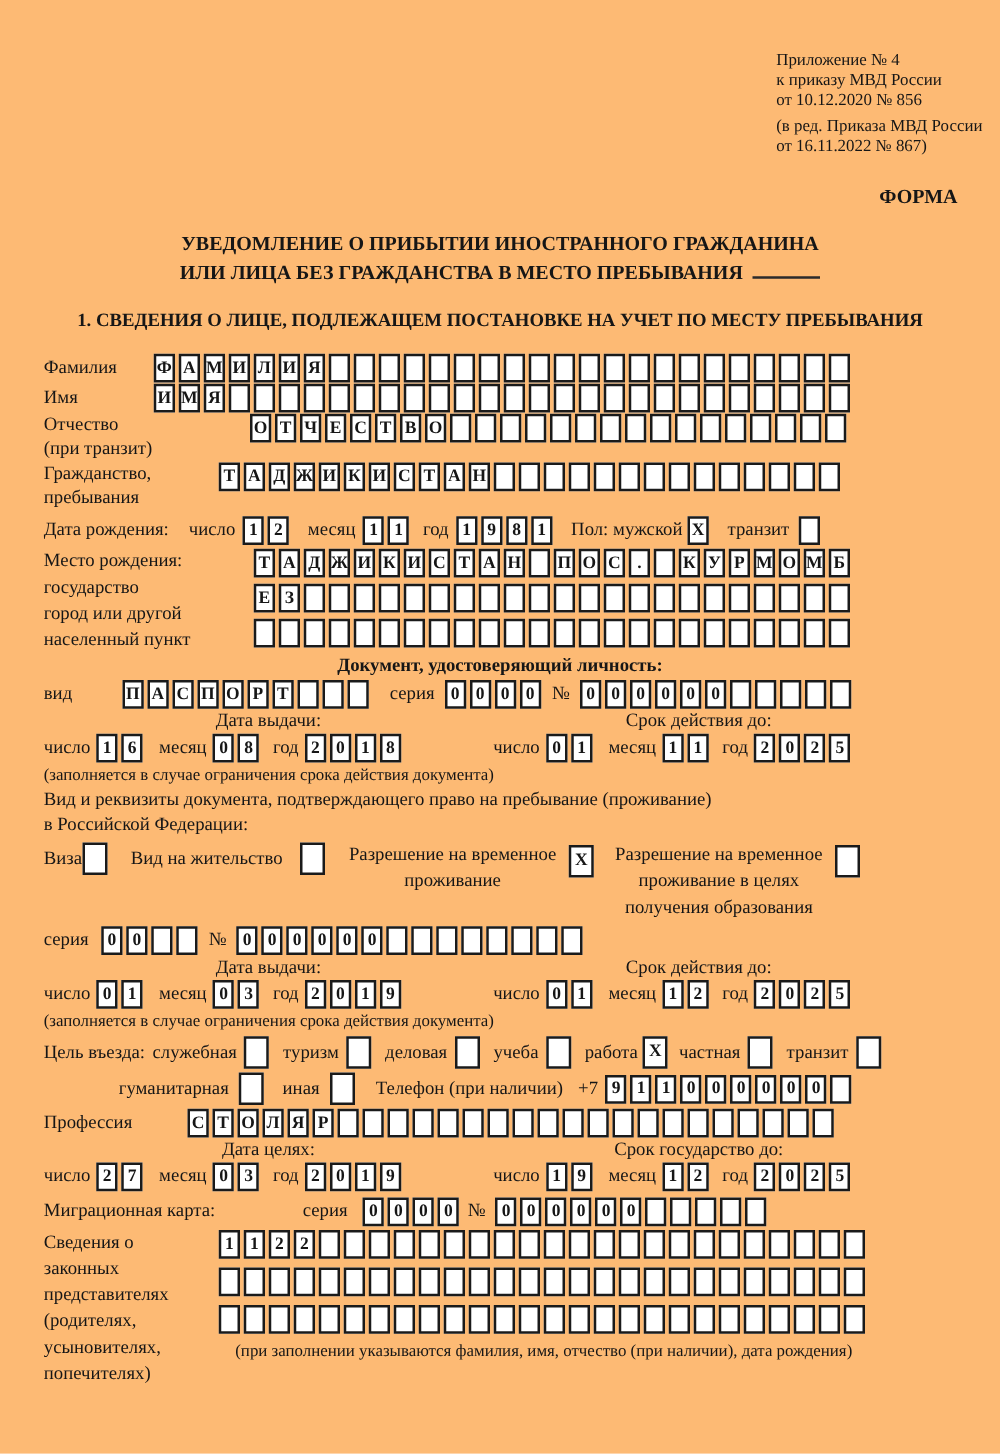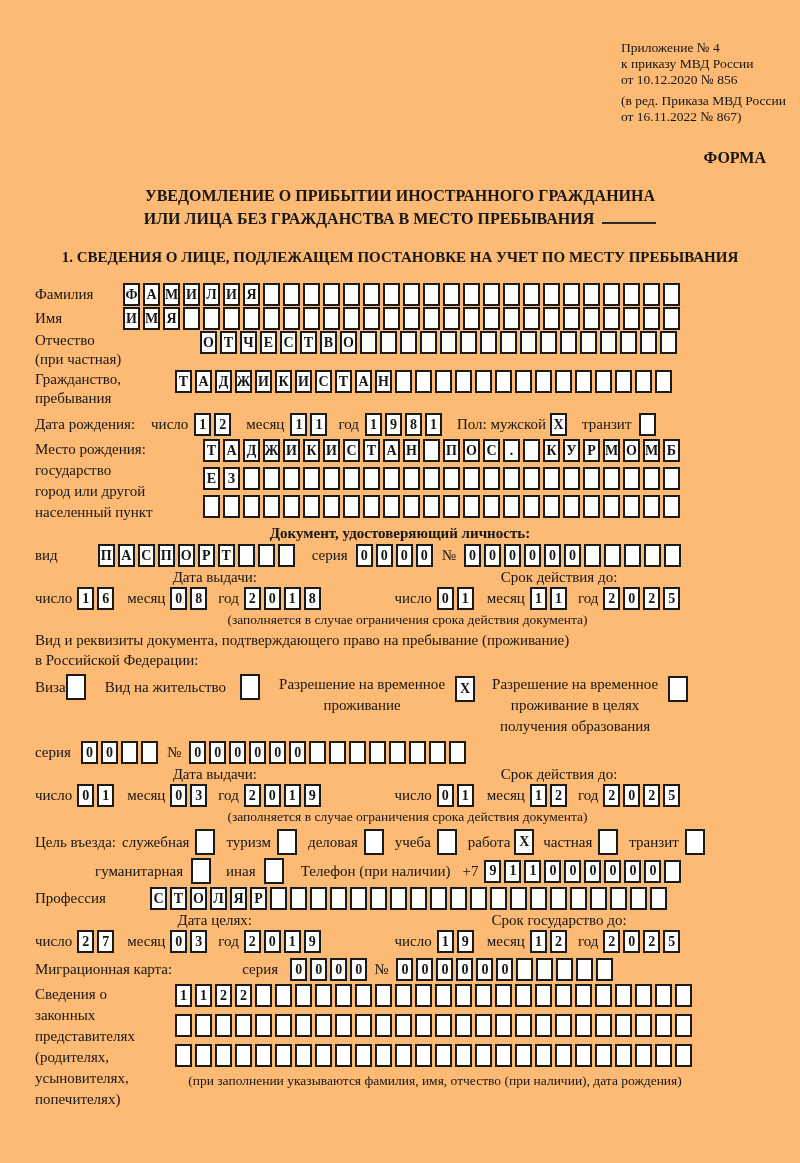--- a/index.html
+++ b/index.html
@@ -29,21 +29,21 @@
   .ml4{margin-left:4px}.ml6{margin-left:6px}.ml8{margin-left:8px}.ml10{margin-left:10px}
   .ml12{margin-left:12px}.ml14{margin-left:14px}.ml16{margin-left:16px}
   .ml40{margin-left:40px}.ml60{margin-left:60px}.ml70{margin-left:70px}
   .dhead{display:flex;margin-top:2px}
   .dhead .l{flex:none;width:47%;text-align:center}
   .dhead .r{flex:none;width:43%;text-align:center}
   .drow{display:flex;align-items:center;margin-top:1px}
   .drow .l{flex:none;width:47%;display:flex;align-items:center}
   .drow .r{display:flex;align-items:center}
   .dl{margin-right:5px}
-  .noter{text-align:center;padding-right:20px;font-size:13.5px;margin-top:2px}
+  .noter{text-align:left;padding-right:20px;font-size:13.5px;margin-top:2px}
   .opts{display:flex;align-items:flex-start;margin-top:5px}
   .optlbl{margin-top:5px}
   .optc{text-align:center;line-height:21px}
   .blk{display:flex;align-items:flex-start}
   .blk .lbls{flex:none}
   .blk .rows{display:flex;flex-direction:column}
   .bp-row{margin-bottom:5px}
   .rep-row{margin-bottom:7px}
   .centernote{text-align:center;font-size:13.5px;margin-top:6px}
 </style>
@@ -135,21 +135,21 @@
         <span class="cell"></span>
         <span class="cell"></span>
         <span class="cell"></span>
         <span class="cell"></span>
       </span>
   </div>
 
   <div class="rowt mt1">
     <span class="w165 lh19">
       <span>Отчество</span><br>
-      <span>(при частная)</span>
+      <span>(при транзит)</span>
     </span>
     <span class="cells">
         <span class="cell">О</span>
         <span class="cell">Т</span>
         <span class="cell">Ч</span>
         <span class="cell">Е</span>
         <span class="cell">С</span>
         <span class="cell">Т</span>
         <span class="cell">В</span>
         <span class="cell">О</span>

